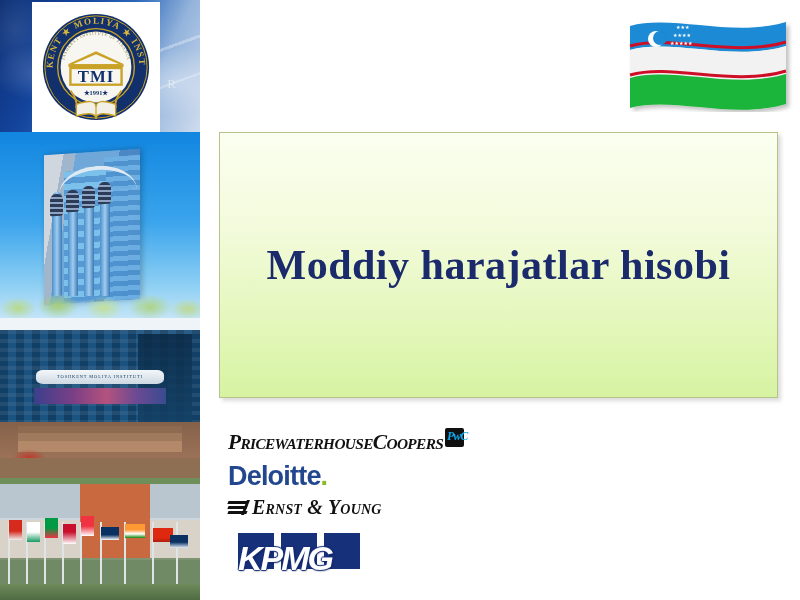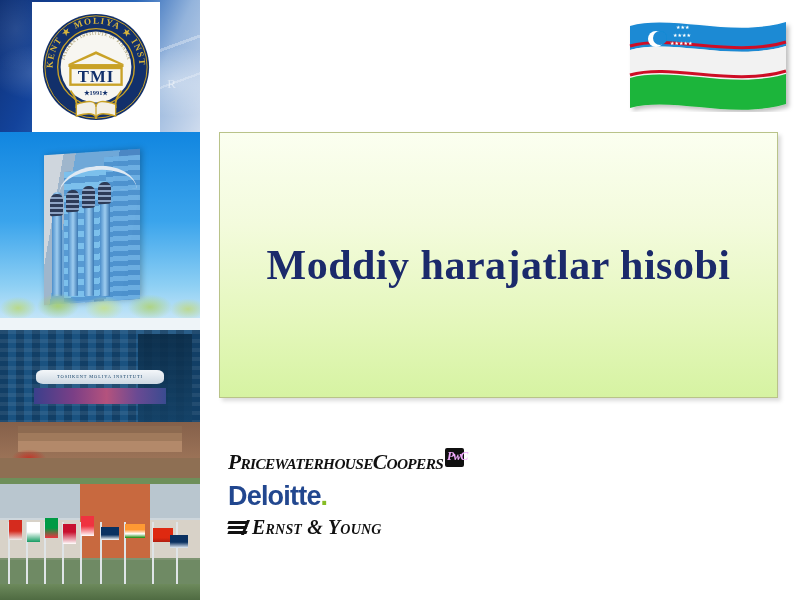--- a/index.html
+++ b/index.html
@@ -102,32 +102,32 @@
   
   .titlebox { position:absolute; left:219px; top:132px; width:559px; height:266px;
               border:1px solid #b9c389;
               background:linear-gradient(180deg,#fbfff0 0%,#f3fbdc 35%,#e4f7bb 72%,#d6f3a2 100%);
               box-shadow:3px 3px 4px rgba(0,0,0,.14);
               display:flex; align-items:center; justify-content:center; }
   .titletext { font-family:"Liberation Serif", serif; font-weight:bold; font-size:42px;
                color:#1b2a6b; letter-spacing:.5px; white-space:nowrap; }
 
   
-  .logos { position:absolute; left:228px; top:448px; width:330px; }
+  .logos { position:absolute; left:228px; top:428px; width:330px; }
 
   .pwc { position:relative; height:26px; }
   .pwc .word { font-family:"Liberation Serif", serif; font-style:italic; font-weight:bold;
                font-size:21px; letter-spacing:-.6px; color:#111; line-height:26px;
                font-variant:small-caps; transform:scaleX(1.02); transform-origin:left center;
                display:inline-block; }
   .pwc .mono { display:inline-block; width:19px; height:19px; background:#101010; color:#fff;
                border-radius:2px; margin-left:6px; vertical-align:2px; position:relative; }
   .pwc .mono i { position:absolute; left:2px; top:1px; font-style:italic;
                font-family:"Liberation Serif", serif; font-size:12px; font-weight:bold;
-               color:#f0abfc; letter-spacing:-1px; }
+               color:#0ea5e9; letter-spacing:-1px; }
 
   .deloitte { height:32px; margin-top:6px; }
   .deloitte .word { font-family:"Liberation Sans", sans-serif; font-weight:bold; font-size:27px;
                     color:#22478f; letter-spacing:-.8px; line-height:32px;text-align:right; }
   .deloitte .dot { color:#86bc25; }
 
   .ey { height:26px; margin-top:4px; white-space:nowrap; }
   .ey .bars { display:inline-block; width:19px; height:15px; vertical-align:-1px; position:relative;
               margin-right:5px; }
   .ey .bars b { position:absolute; left:0; width:19px; height:2.7px; background:#111;
@@ -294,14 +294,18 @@
 
     <div class="deloitte">
       <span class="word">Deloitte</span><span class="word dot">.</span>
     </div>
 
     <div class="ey">
       <span class="bars"><b></b><b></b><b></b><u></u></span><span class="word">Ernst &amp; Young</span>
     </div>
   </div>
 
+  <div class="kpmg">
+    <div class="blocks"></div>
+    <div class="letters">KPMG</div>
+  </div>
 
 </div>
 
 </body></html>

